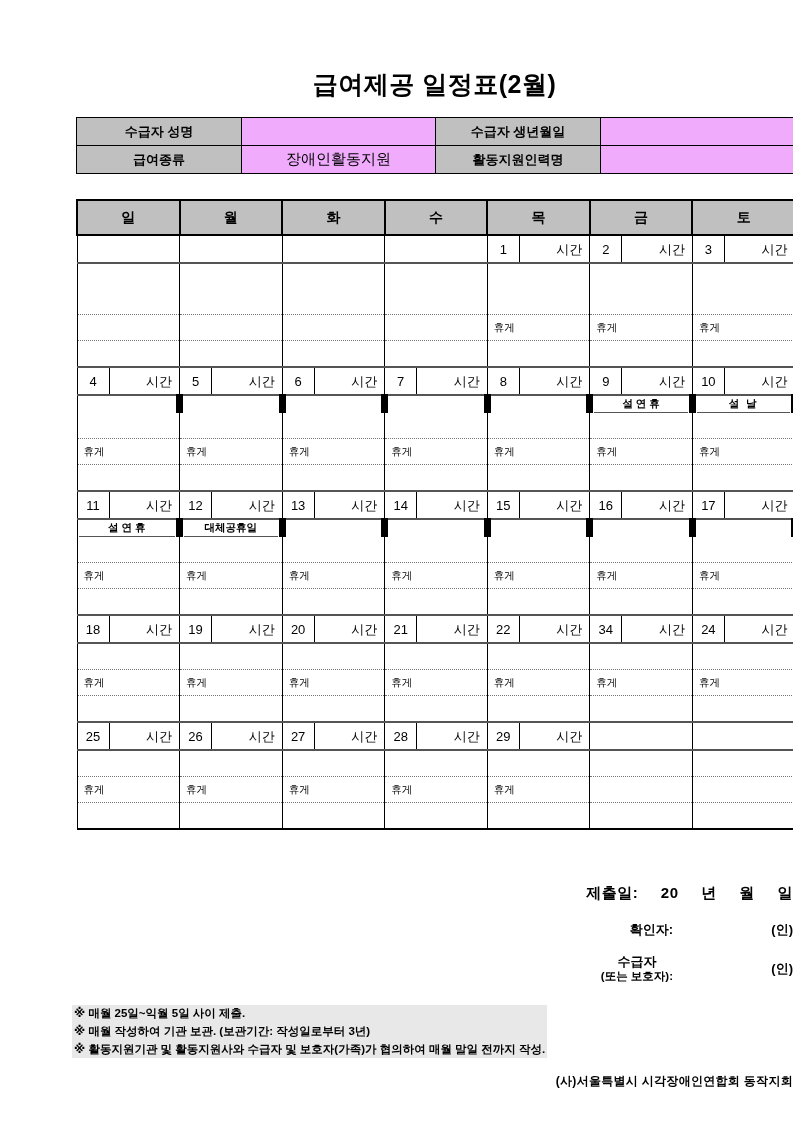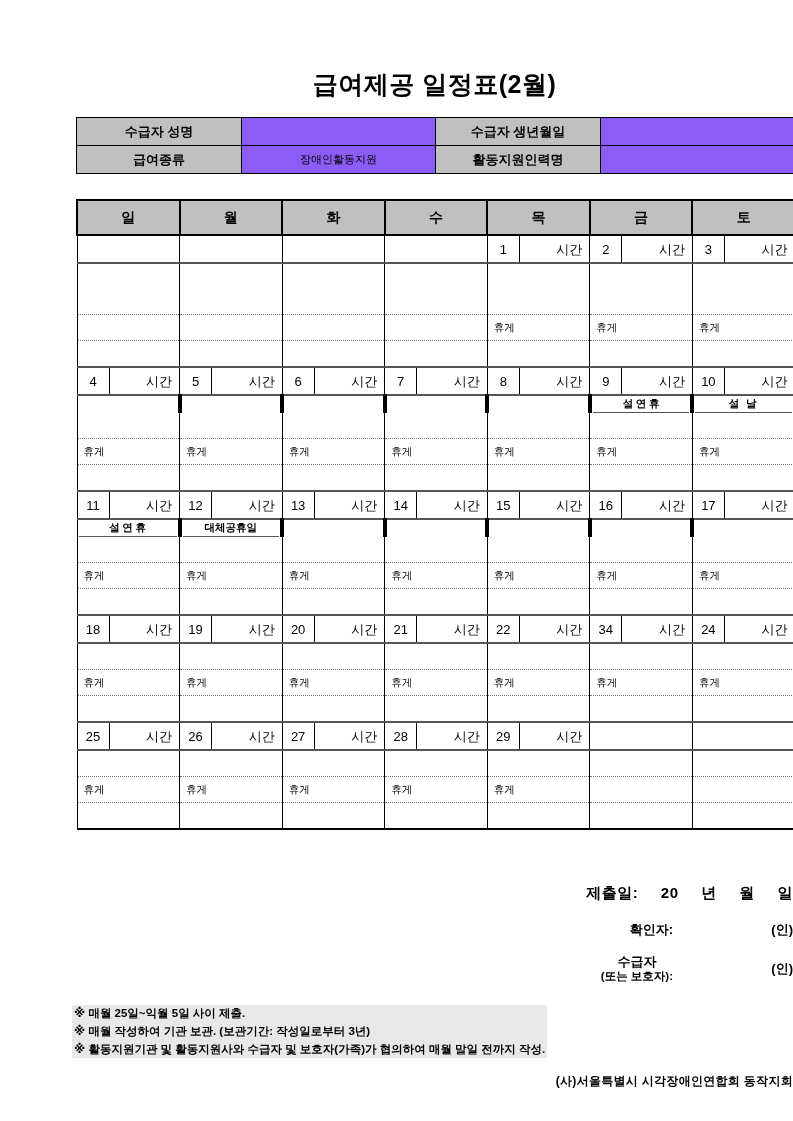--- a/index.html
+++ b/index.html
@@ -50,23 +50,23 @@
     height: 27px;
     font-size: 13px;
     font-weight: bold;
     text-align: center;
     padding: 0;
   }
   .info-table td.lbl {
     background: #c0c0c0;
   }
   .info-table td.val {
-    background: #8b5cf6;
+    background: #f0abfc;
     font-weight: normal;
-    font-size: 11px;
+    font-size: 15px;
   }
 
   
   .cal {
     position: absolute;
     left: 38px;
     top: 199px;
     width: 718px;
     border-collapse: collapse;
     table-layout: fixed;
@@ -132,25 +132,24 @@
     line-height: 1;
   }
   .cal td.cell.blank { border-top: none; border-bottom: none; }
   .cal td.cell.dotted-bot { border-bottom: 1px dotted #777; }
   .cal td.cell.solid-bot { border-bottom: 1px solid #555; }
   .cal td.cell.lastrow { border-bottom: 2px solid #000; }
 
   
   .cal td.holcell {
     border-left: 1px solid #000;
-    border-right: 4px solid #000000;
+    border-right: 7px solid #000000;
     padding: 0;
     height: 17px;
     vertical-align: middle;
-    font-family: Liberation Serif, serif;
   }
   .hol-label {
     text-align: center;
     font-size: 10.5px;
     font-weight: bold;
     letter-spacing: 2px;
     border-bottom: 1px solid #555;
     line-height: 15px;
     height: 16px;
     margin: 0 1px;

